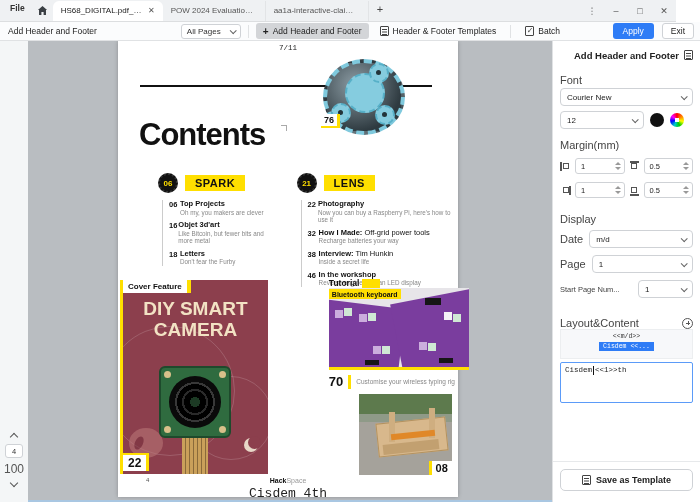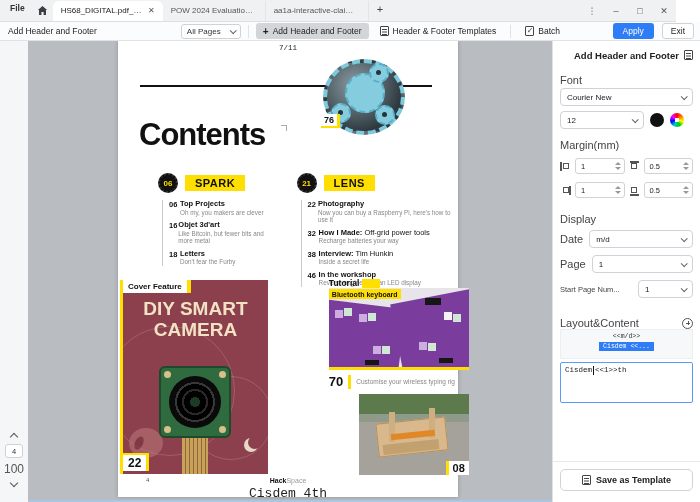--- a/index.html
+++ b/index.html
@@ -106,21 +106,21 @@
   .kb { position:absolute; background:#7a3d9e; }
   .kb.l { width:80px; height:84px; left:-8px; top:16px; transform:rotate(7deg); }
   .kb.r { width:82px; height:80px; right:-10px; top:8px; transform:rotate(-11deg); }
   .key { position:absolute; width:8px; height:8px; z-index:2; }
   .key.lav { background:#cbaedd; } .key.mint { background:#cfe8d4; } .key.wht { background:#f4f2f6; }
   .slot { position:absolute; background:#161616; z-index:2; }
   .row70 { position:absolute; left:0; top:94px; display:flex; align-items:center; gap:5px; }
   .big-num { font-size:13px; font-weight:800; color:#111; }
   .ybar { width:3px; height:14px; background:#ffdf00; }
   .row70 .cap { font-size:6.5px; color:#888; }
-  .loom-img { position:absolute; left:30px; top:114px; width:110px; height:81px; overflow:hidden; background:linear-gradient(#5d7a4d 0 20px, #8f9a88 20px 28px, #a5a29b 28px 100%); }
+  .loom-img { position:absolute; left:30px; top:114px; width:93px; height:81px; overflow:hidden; background:linear-gradient(#5d7a4d 0 20px, #8f9a88 20px 28px, #a5a29b 28px 100%); }
   .wood { position:absolute; background:#d8b88c; }
   .w1 { width:70px; height:34px; left:18px; top:26px; transform:rotate(-6deg); border:1px solid #b39260; }
   .w2 { width:56px; height:10px; left:24px; top:48px; transform:rotate(-6deg); background:#c2a070; }
   .w3 { width:6px; height:30px; left:30px; top:18px; background:#cfae80; }
   .w4 { width:6px; height:30px; left:70px; top:14px; background:#cfae80; }
   .thread { position:absolute; width:44px; height:6px; left:32px; top:38px; transform:rotate(-6deg); background:#e08828; }
   .loom-page { position:absolute; right:0; bottom:0; background:#fff; color:#111; font-size:11px; font-weight:800; padding:1px 4px; border-left:3px solid #ffdf00; z-index:3; }
 
   .mag-footer { position:absolute; left:0; right:0; top:436px; height:10px; }
   .mag-pnum { position:absolute; left:28px; top:0; font-size:6px; color:#555; }

